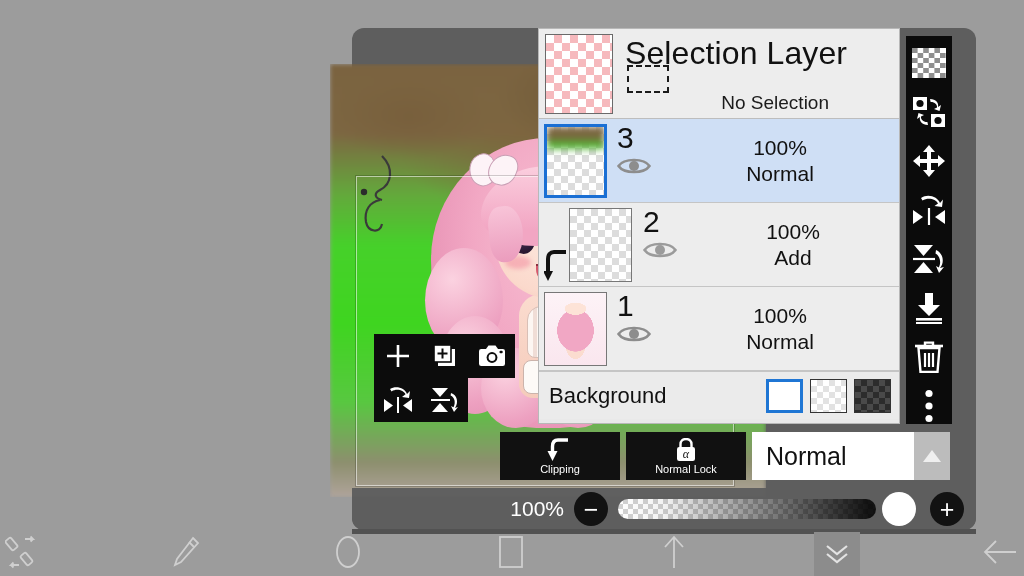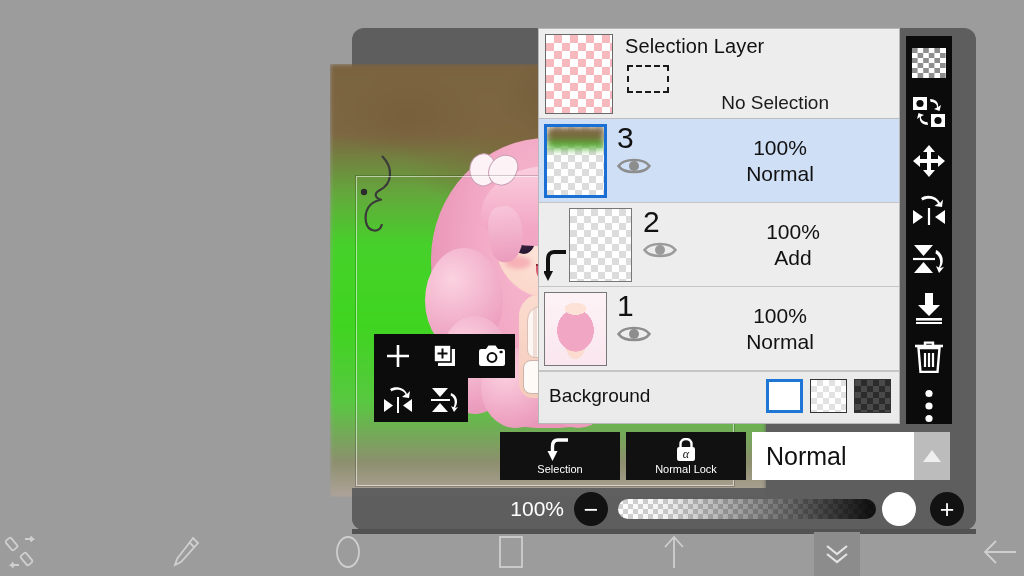--- a/index.html
+++ b/index.html
@@ -123,21 +123,21 @@
   .sel-row{ display:flex; height:90px; border-bottom:1px solid #bdbdbd; background:#ededed; }
   .sel-thumb{
     width:68px; height:80px; margin:5px 6px 5px 6px; border:1.5px solid #6a6a6a;
     background-color:#fff;
     background-image:
       linear-gradient(45deg,#f6b9bd 25%,transparent 25%,transparent 75%,#f6b9bd 75%),
       linear-gradient(45deg,#f6b9bd 25%,transparent 25%,transparent 75%,#f6b9bd 75%);
     background-size:16px 16px; background-position:0 0,8px 8px;
   }
   .sel-right{ flex:1; position:relative; }
-  .sel-title{ font-size:20px; color:#111; padding:6px 0 0 6px; letter-spacing:.1px;}
+  .sel-title{ font-size:32px; color:#111; padding:6px 0 0 6px; letter-spacing:.1px;}
   .sel-marquee{ position:absolute; left:8px; top:36px; width:42px; height:28px;
     border:2.4px dashed #1a1a1a; }
   .sel-nosel{ position:absolute; right:70px; bottom:4px; font-size:19px; color:#1b1b1b;}
 
   .layer-row{ display:flex; position:relative; border-bottom:1px solid #c5c5c5;
     height:84px; background:#ededed; }
   .layer-row.active{ background:#cfdff5; }
   .lr-thumbwrap{ width:74px; position:relative; display:flex; align-items:center;}
   .lr-thumb{ width:63px; height:74px; margin-left:5px; border:1.5px solid #777; position:relative; overflow:hidden;
     background-color:#fff;
@@ -160,21 +160,21 @@
   .lr-num{ font-size:30px; color:#111; line-height:1; padding-top:4px; }
   .lr-mid{ width:62px; display:flex; flex-direction:column; align-items:flex-start; padding-left:4px;}
   .eye-icon{ margin-top:2px; }
   .lr-right{ flex:1; display:flex; flex-direction:column; align-items:center;
     justify-content:center; gap:2px; padding-right:14px;}
   .lr-opacity{ font-size:21px; color:#111; }
   .lr-blend{ font-size:21px; color:#111; }
 
   .bg-row{ height:48px; display:flex; align-items:center; background:#ebebeb;
     border-top:1px solid #c5c5c5; padding:0 8px 0 10px;}
-  .bg-label{ font-size:19px; color:#111; flex:1; }
+  .bg-label{ font-size:22px; color:#111; flex:1; }
   .bg-swatch{ width:37px; height:34px; margin-left:7px; border:1.4px solid #333; }
   .bg-swatch.selected{ border:3.2px solid #1f76d4; background:#fff; }
   .bg-swatch.light{
     background-color:#fff;
     background-image:
       linear-gradient(45deg,#e2e2e2 25%,transparent 25%,transparent 75%,#e2e2e2 75%),
       linear-gradient(45deg,#e2e2e2 25%,transparent 25%,transparent 75%,#e2e2e2 75%);
     background-size:12px 12px; background-position:0 0,6px 6px;}
   .bg-swatch.dark{
     background-color:#4a4a4a;
@@ -486,21 +486,21 @@
 </div>
 
 <div id="blend-bar">
   <div class="bb-btn">
     <span class="bb-ico">
       <svg width="26" height="24" viewBox="0 0 26 24">
         <path d="M21 2 H11 C7 2, 5.5 5, 5.5 8.5 V17" stroke="#fff" stroke-width="3.4" fill="none"></path>
         <path d="M5.5 23 L0.5 13 H10.5 Z" fill="#fff"></path>
       </svg>
     </span>
-    <span class="bb-label">Selection</span>
+    <span class="bb-label">Clipping</span>
   </div>
   <div class="bb-btn">
     <span class="bb-ico">
       <svg width="22" height="24" viewBox="0 0 22 24">
         <path d="M5.5 9 V6.2 C5.5 3, 7.8 1, 11 1 C14.2 1, 16.5 3, 16.5 6.2 V9" stroke="#fff" stroke-width="2.4" fill="none"></path>
         <rect x="2" y="9" width="18" height="14" rx="2.2" fill="#fff"></rect>
         <text x="11" y="20.3" font-size="12" font-family="Liberation Serif, serif" font-style="italic" text-anchor="middle" fill="#111">α</text>
       </svg>
     </span>
     <span class="bb-label">Normal Lock</span>

